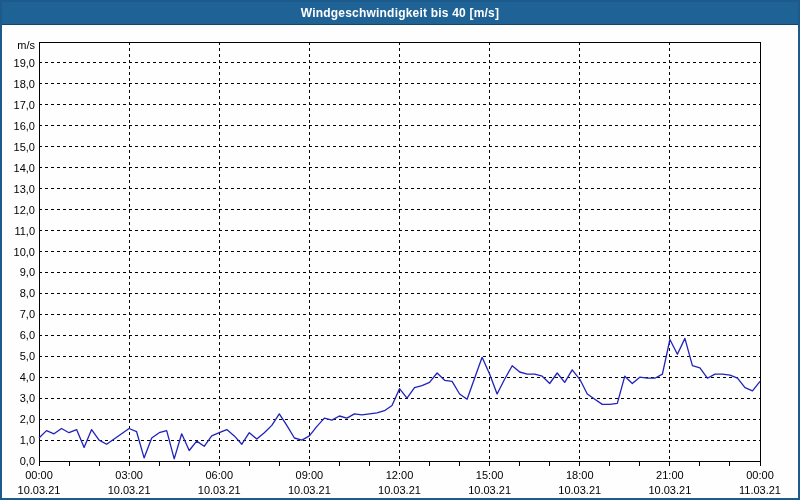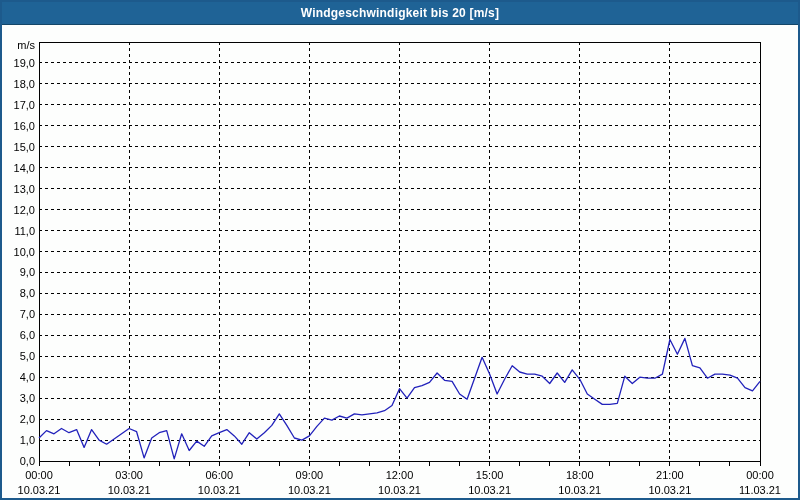--- a/index.html
+++ b/index.html
@@ -30,21 +30,21 @@
     background:#fdfefd;
   }
   svg{display:block;}
   text{font-family:"Liberation Sans", sans-serif;}
 </style>
 </head>
 <body>
 
 <div class="window" style="border-color: rgb(29, 90, 140); background: rgb(253, 254, 253);">
   <div class="titlebar" style="background: rgb(31, 99, 150);">
-    <span class="title-text">Windgeschwindigkeit bis 20 [m/s]</span>
+    <span class="title-text">Windgeschwindigkeit bis 40 [m/s]</span>
   </div>
   <div class="chart-area">
     <svg id="plot-svg" width="796" height="473" viewBox="0 0 796 473">
         <g shape-rendering="crispEdges">
           <line x1="37" y1="415.05" x2="758" y2="415.05" stroke="#000000" stroke-width="1" stroke-dasharray="3 3"></line>
           <line x1="37" y1="394.1" x2="758" y2="394.1" stroke="#000000" stroke-width="1" stroke-dasharray="3 3"></line>
           <line x1="37" y1="373.15" x2="758" y2="373.15" stroke="#000000" stroke-width="1" stroke-dasharray="3 3"></line>
           <line x1="37" y1="352.2" x2="758" y2="352.2" stroke="#000000" stroke-width="1" stroke-dasharray="3 3"></line>
           <line x1="37" y1="331.25" x2="758" y2="331.25" stroke="#000000" stroke-width="1" stroke-dasharray="3 3"></line>
           <line x1="37" y1="310.3" x2="758" y2="310.3" stroke="#000000" stroke-width="1" stroke-dasharray="3 3"></line>

